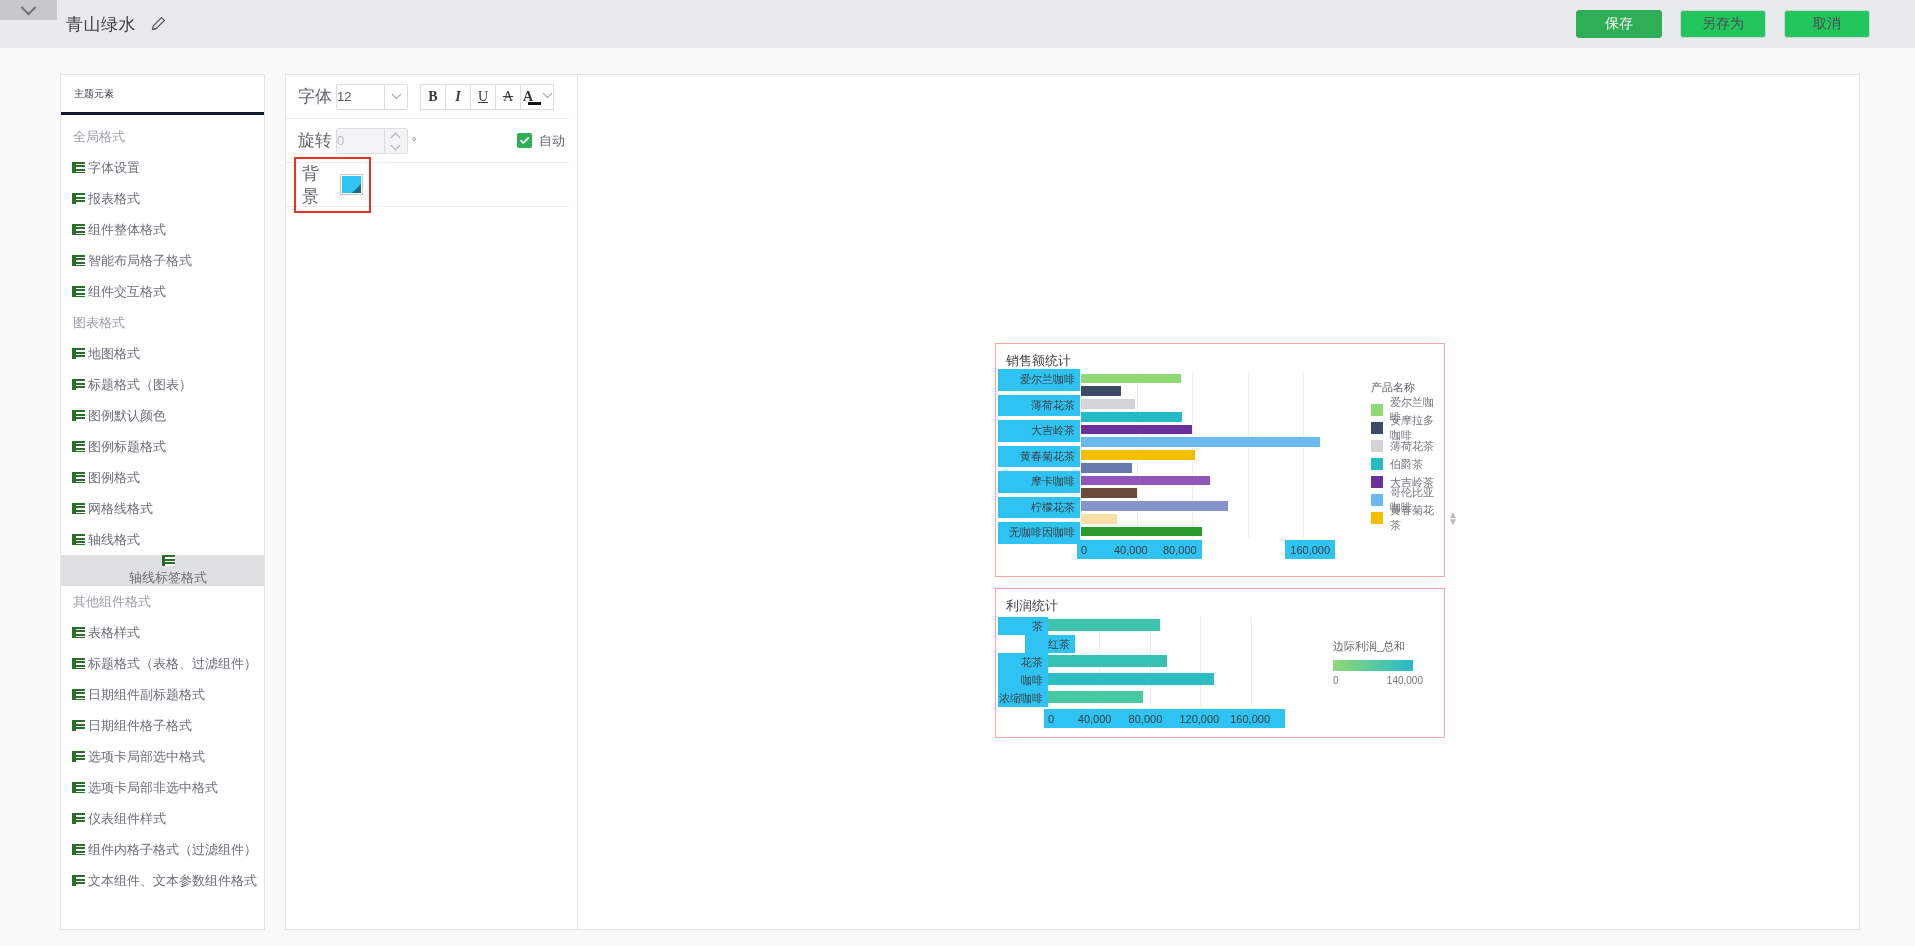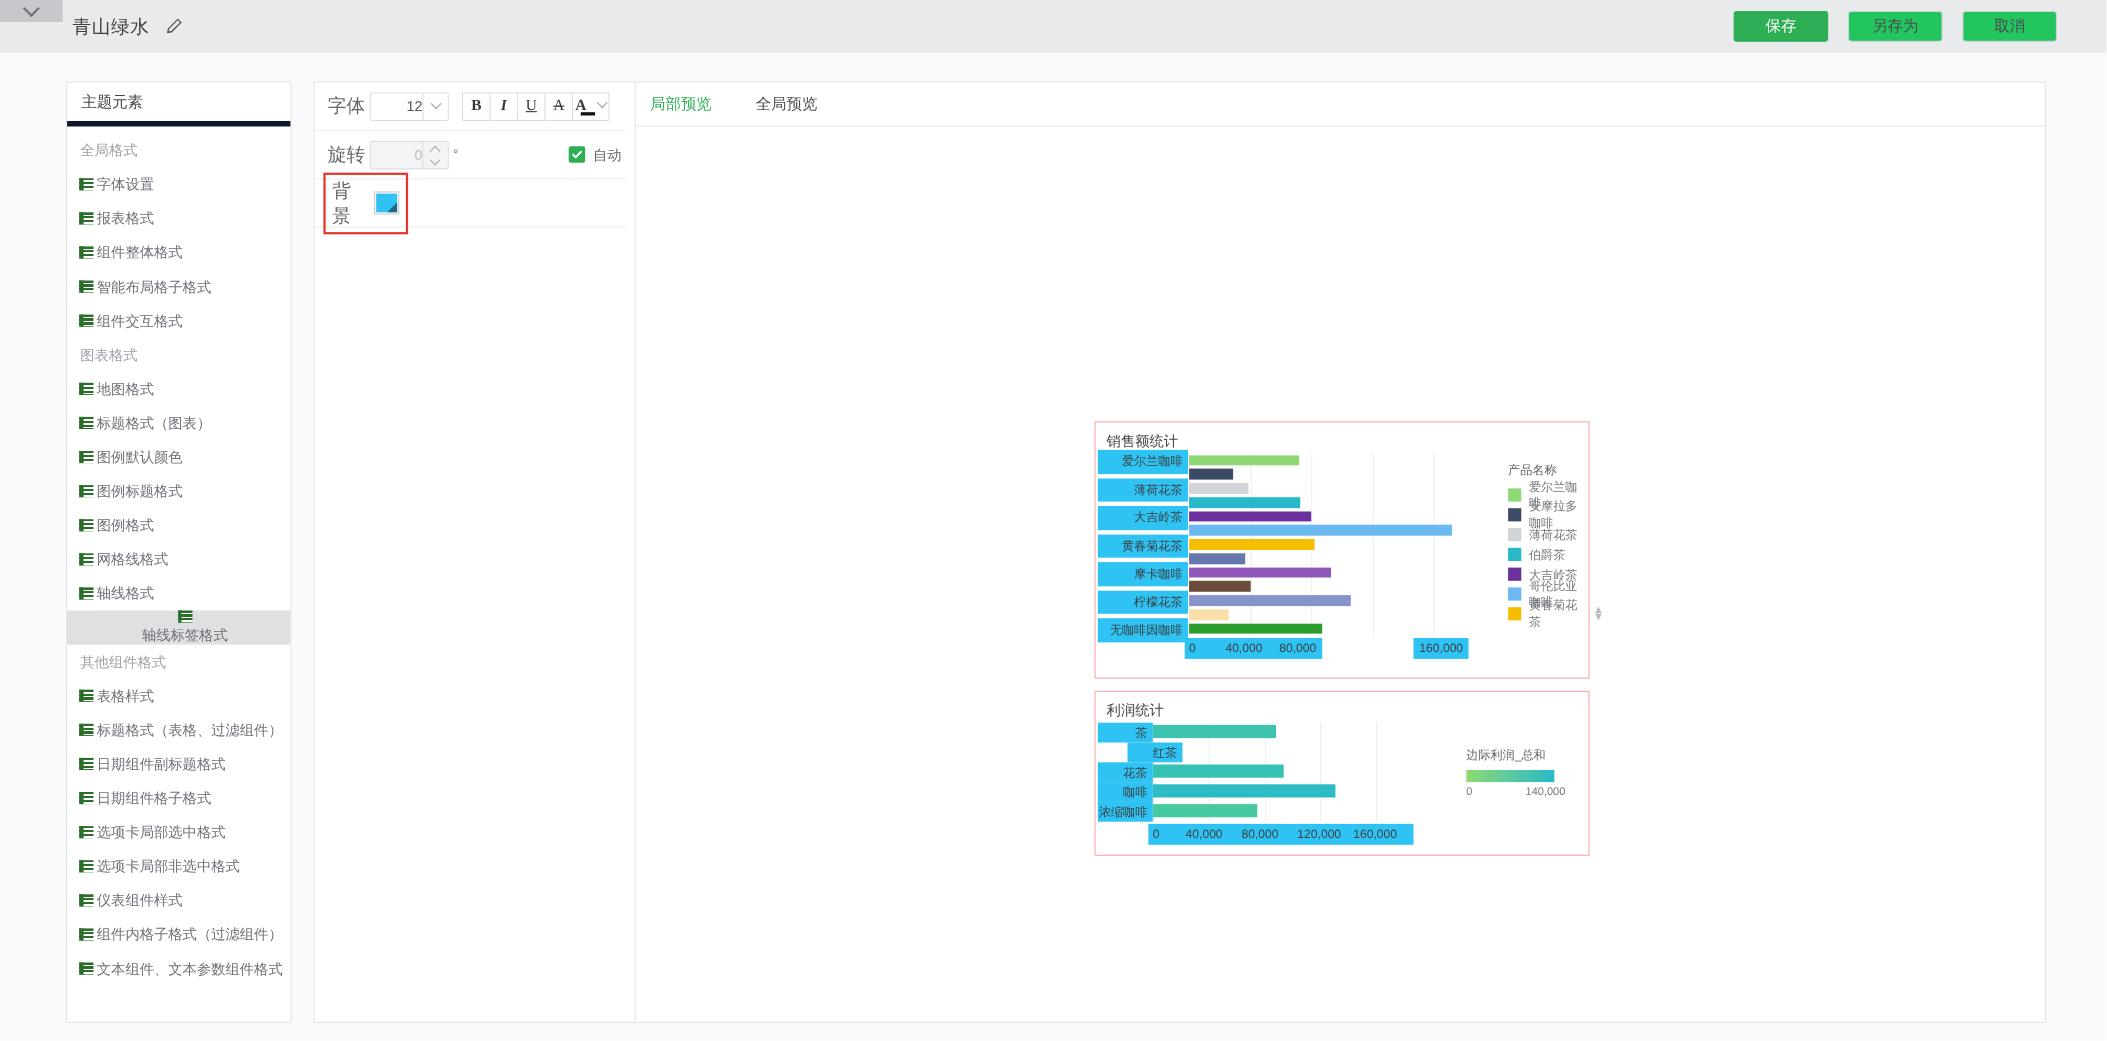--- a/index.html
+++ b/index.html
@@ -45,23 +45,23 @@
   
   .body-wrap {
     position: absolute; left: 0; top: 48px; width: 1915px; height: 898px;
     background: #fafafa;
   }
 
   .panel {
     position: absolute; background: #ffffff; border: 1px solid #e4e5e7;
   }
   .panel-head {
-    height: 40px; border-bottom: 5px solid #0f172a;
+    height: 40px; border-bottom: 3px solid #0f172a;
     display: flex; align-items: center; padding-left: 13px;
-    font-size: 14px; color: #41444a;
+    font-size: 10px; color: #41444a;
   }
 
   
   #sidebar { left: 60px; top: 26px; width: 205px; height: 856px; }
   .side-list { padding-top: 6px; }
   .side-group {
     height: 31px; display: flex; align-items: center;
     padding-left: 12px; font-size: 13px; color: #9da1a8;
   }
   .side-item {
@@ -91,21 +91,21 @@
     display: flex; align-items: center; height: 44px;
     padding-left: 12px; border-bottom: 1px solid #ededee;
     margin: 0 11px 0 0;
   }
   .set-label { width: 38px; font-size: 17px; color: #63666c; flex: 0 0 auto; }
   .numbox {
     display: flex; height: 26px; border: 1px solid #dcdee0; border-radius: 2px;
     overflow: hidden; background: #fff;
   }
   .numbox input {
-    width: 47px; border: 0; outline: 0; text-align: right;
+    width: 47px; border: 0; outline: 0; text-align: left;
     font-size: 13px; color: #54575c; font-family: inherit; background: transparent;
   }
   .numbox .stepper {
     width: 23px; border-left: 1px solid #dcdee0; display: flex;
     align-items: center; justify-content: center; background: #fff; cursor: pointer;
   }
   .numbox.disabled { background: #f3f4f5; }
   .numbox.disabled input { color: #b9bcc0; background: #f3f4f5; }
   .numbox.disabled .stepper { background: #f3f4f5; }
   .caret-sm {
@@ -381,24 +381,20 @@
         <span class="set-label" style="width:30px">背景</span>
         <span class="swatch">
           <span class="fill"></span>
           <span class="corner"></span>
         </span>
       </div>
     </div>
   </div>
 
   <div class="panel" id="preview">
-    <div class="prev-tabs">
-      <span class="prev-tab active">局部预览</span>
-      <span class="prev-tab">全局预览</span>
-    </div>
     <div class="canvas">
 
       <div class="chart-card" id="chart1">
         <div class="ch-title">销售额统计</div>
         <div class="plot" id="c1-plot" style="left: 85px; top: 28px; width: 250px; height: 166px;">
             <div class="gridline" style="left: 0px;"></div>
             <div class="gridline" style="left: 55.5556px;"></div>
             <div class="gridline" style="left: 111.111px;"></div>
             <div class="gridline" style="left: 166.667px;"></div>
             <div class="gridline" style="left: 222.222px;"></div>

